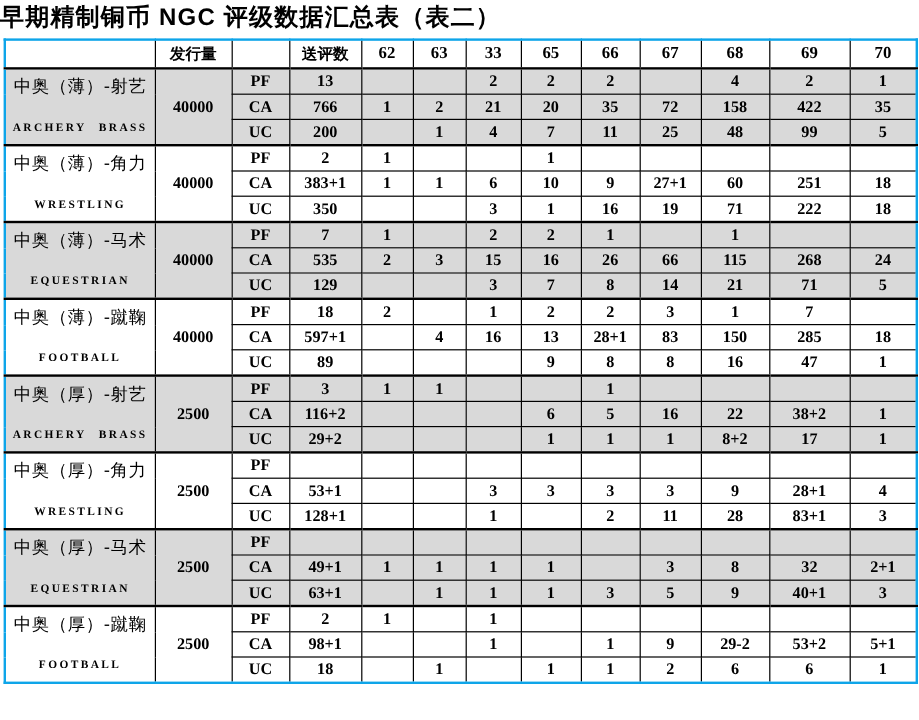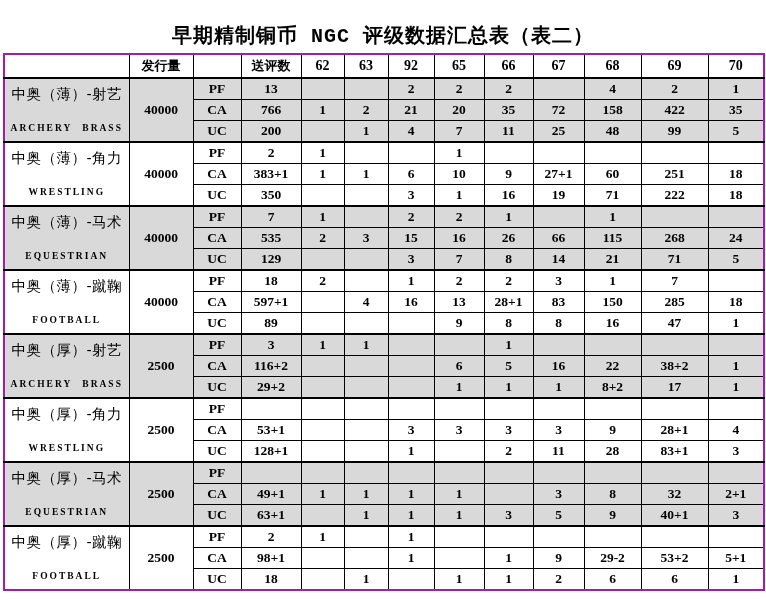--- a/index.html
+++ b/index.html
@@ -11,44 +11,44 @@
     position: relative;
     width: 766px;
     height: 600px;
     background: #ffffff;
     font-family: "Liberation Sans", sans-serif;
     color: #000000;
     overflow: hidden;
   }
   .title {
     margin: 0;
-    padding-top: 22px;
-    text-align: center;
+    padding-top: 1px;
+    text-align: left;
     font-size: 20px;
     font-weight: bold;
     letter-spacing: 1px;
-    font-family: Liberation Mono, monospace;
+    font-family: Liberation Sans, sans-serif;
   }
   .subtitle {
     text-align: center;
     font-size: 13px;
     font-weight: bold;
     margin-top: 5px;
     font-family: "DejaVu Sans", "Liberation Sans", sans-serif;
   }
   .subtitle .u {
     font-family: "Liberation Serif", serif;
     border-bottom: 1px dotted #333;
   }
   table.grading {
     border-collapse: collapse;
     table-layout: fixed;
     width: 760px;
     margin: 4px 0 0 3px;
-    border: 2px solid #a21caf;
+    border: 2px solid #0ea5e9;
   }
   table.grading th,
   table.grading td {
     border: 1px solid #000;
     text-align: center;
     vertical-align: middle;
     padding: 0;
     overflow: hidden;
     white-space: nowrap;
   }
@@ -119,21 +119,21 @@
       <col style="width:56px">
     </colgroup>
     <thead>
       <tr>
           <th></th>
           <th>发行量</th>
           <th></th>
           <th>送评数</th>
           <th class="col-num">62</th>
           <th class="col-num">63</th>
-          <th class="col-num">92</th>
+          <th class="col-num">33</th>
           <th class="col-num">65</th>
           <th class="col-num">66</th>
           <th class="col-num">67</th>
           <th class="col-num">68</th>
           <th class="col-num">69</th>
           <th class="col-num">70</th>
         </tr>
     </thead>
     <tbody>
         <tr class="group-start shaded">

